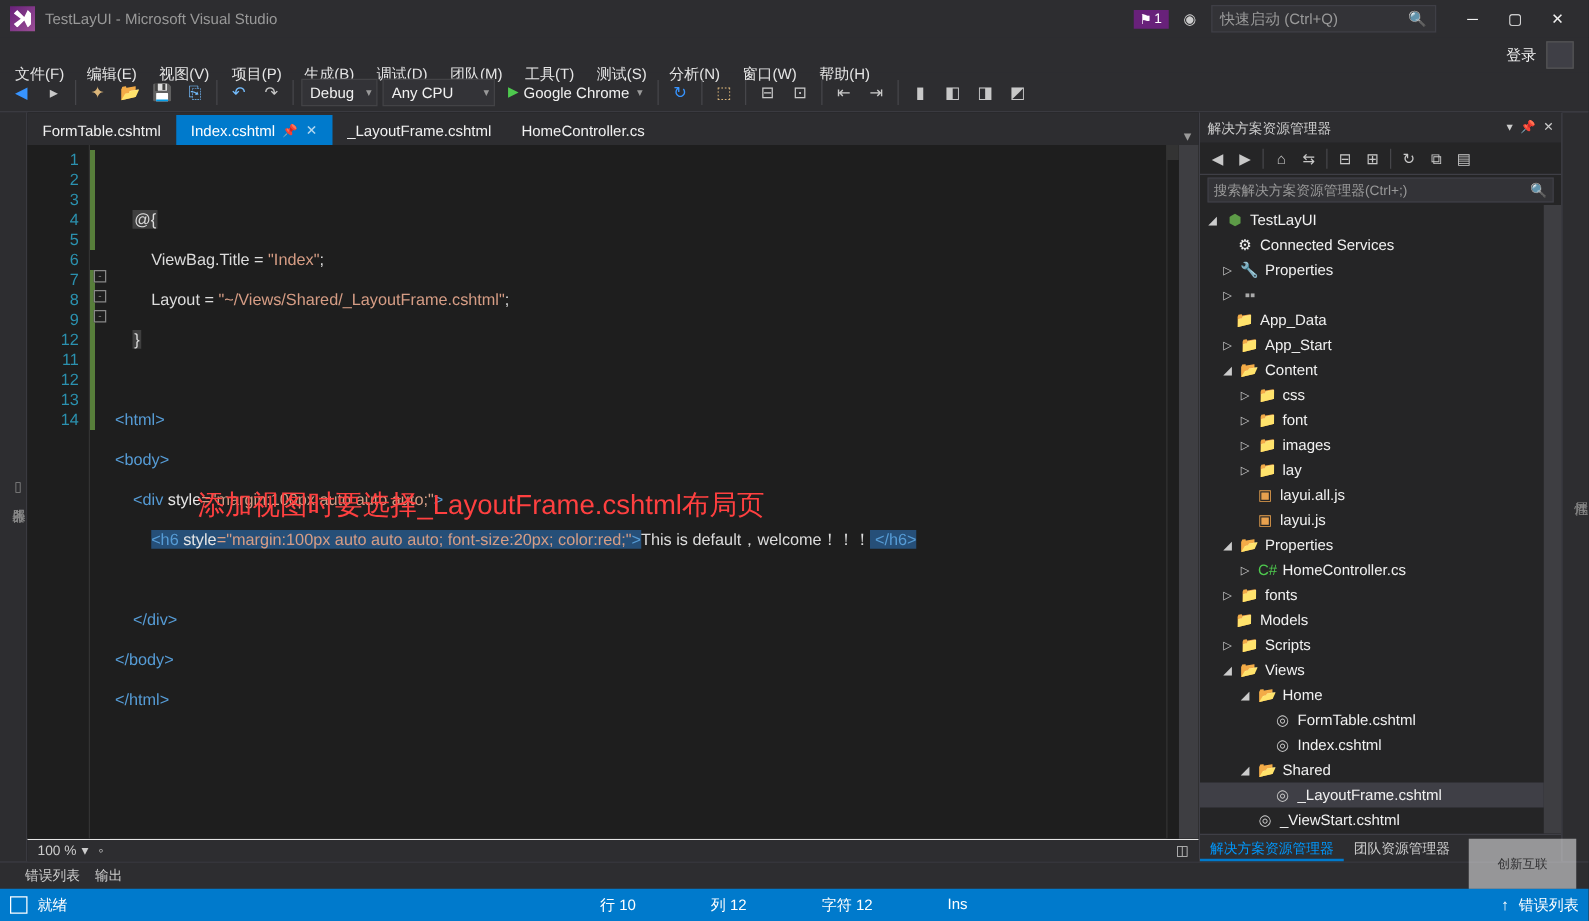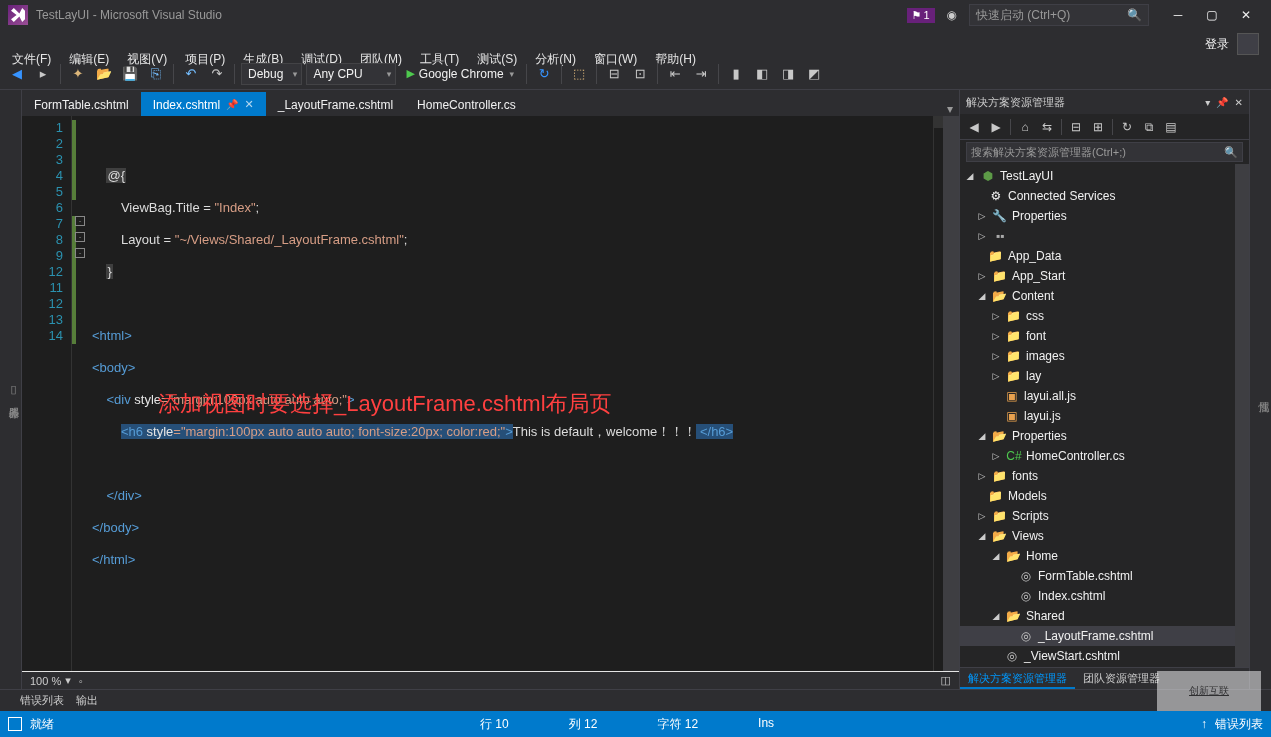--- a/index.html
+++ b/index.html
@@ -95,21 +95,21 @@
     
     .bottom-tabs { height: 22px; background: #2d2d30; display: flex; align-items: center; padding: 0 20px; gap: 12px; font-size: 11px; color: #ccc; border-top: 1px solid #3f3f46; }
     .bt-item { cursor: pointer; }
     
     .statusbar { height: 26px; background: #007acc; display: flex; align-items: center; padding: 0 8px; color: #fff; font-size: 12px; gap: 20px; }
     .status-left { display: flex; align-items: center; gap: 8px; }
     .status-icon { width: 14px; height: 14px; border: 1px solid #fff; }
     .status-center { display: flex; gap: 60px; margin-left: auto; margin-right: auto; position: absolute; left: 480px; text-align: right; }
     .status-right { margin-left: auto; display: flex; align-items: center; gap: 8px; }
     
-    .watermark { position: absolute; right: 10px; bottom: 26px; width: 104px; height: 40px; background: #fff; opacity: 0.5; display: flex; align-items: center; justify-content: center; font-size: 10px; color: #333; text-decoration: underline; }
+    .watermark { position: absolute; right: 10px; bottom: 26px; width: 86px; height: 40px; background: #fff; opacity: 0.5; display: flex; align-items: center; justify-content: center; font-size: 10px; color: #333; }
     
     .tree-scroll { width: 14px; background: #3e3e42; }
     .panel-body { flex: 1; display: flex; overflow: hidden; }
   </style>
 </head>
 <body>
 
 <div class="titlebar">
   <span class="vs-logo"></span>
   <span class="titlebar-text">TestLayUI - Microsoft Visual Studio</span>

